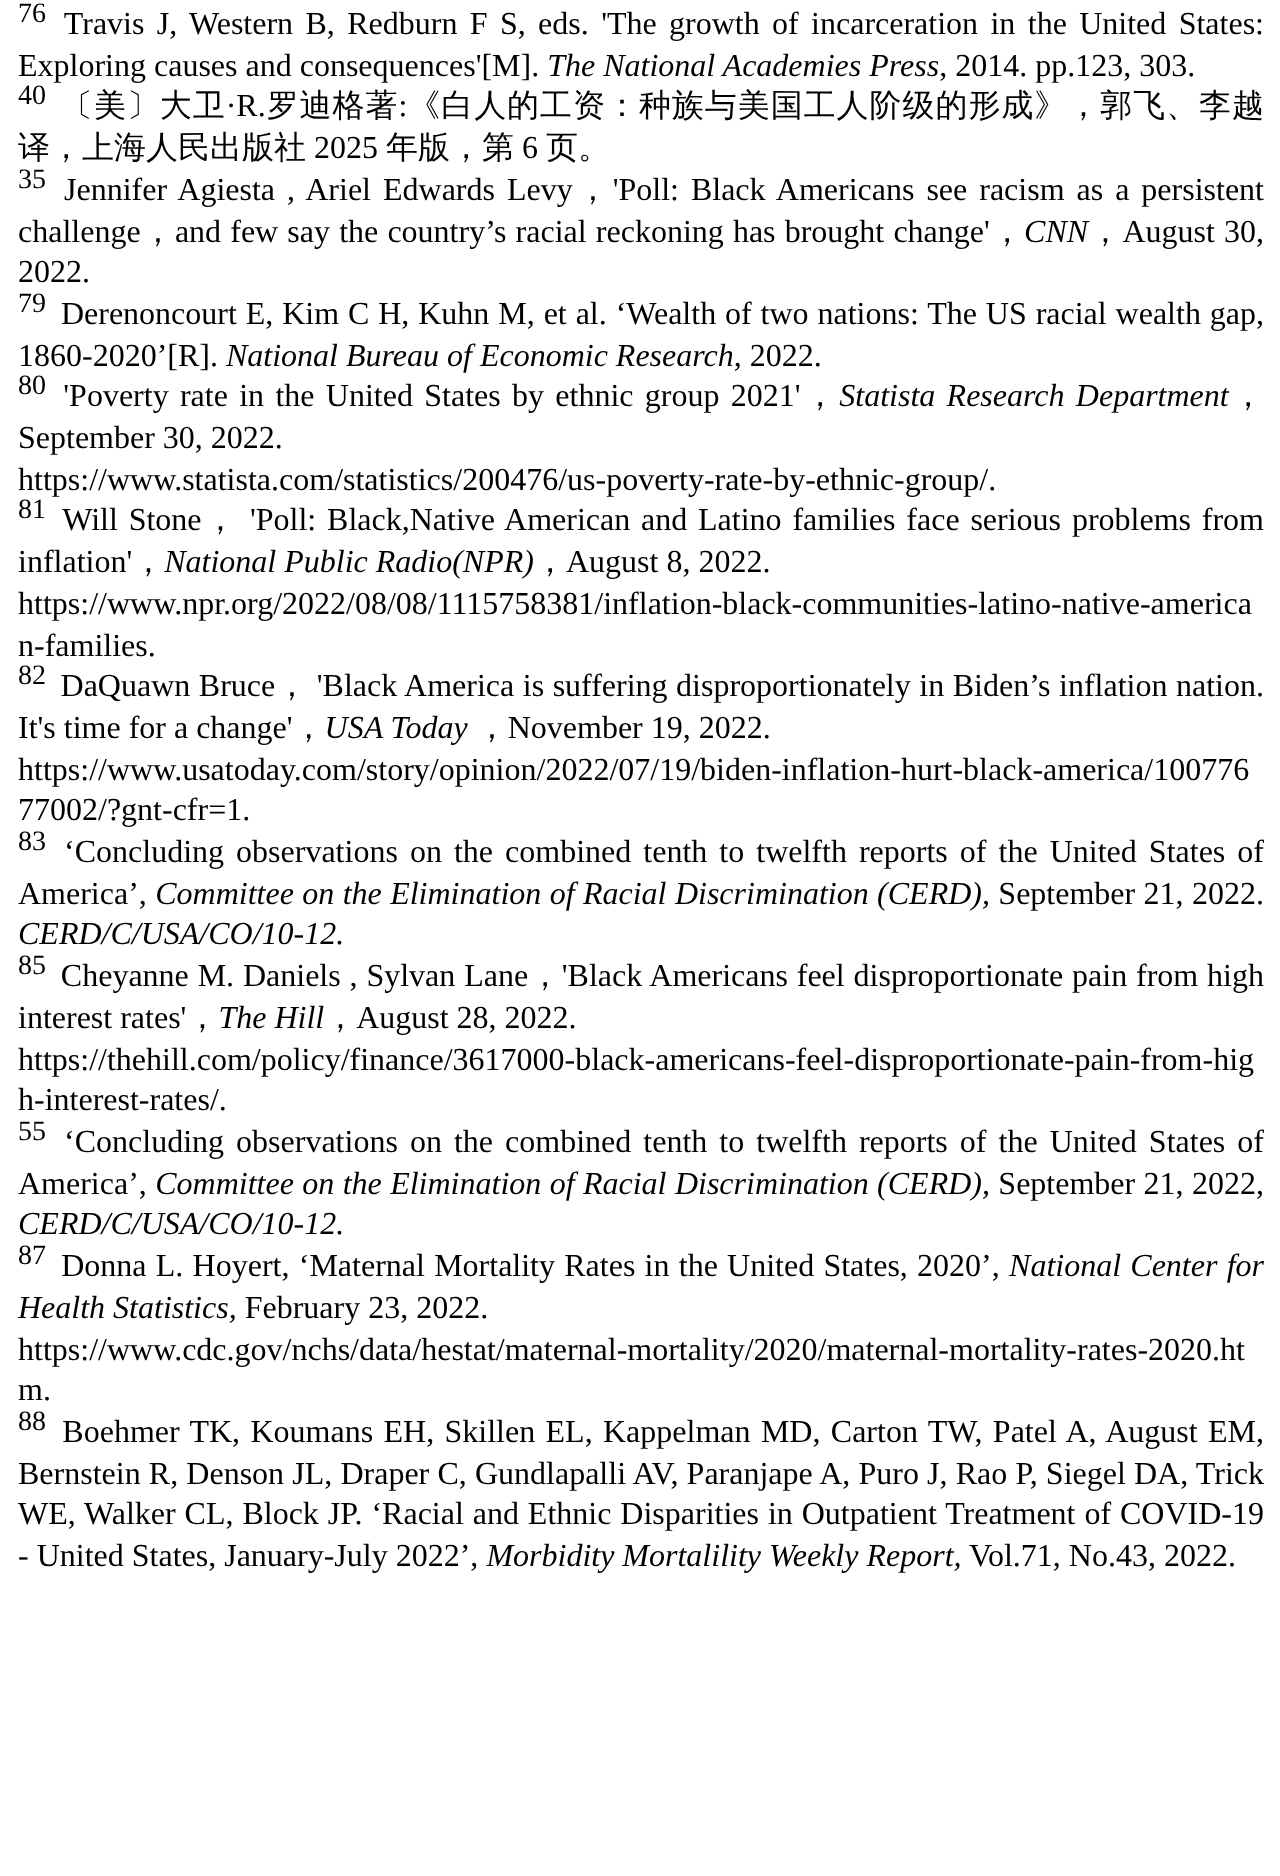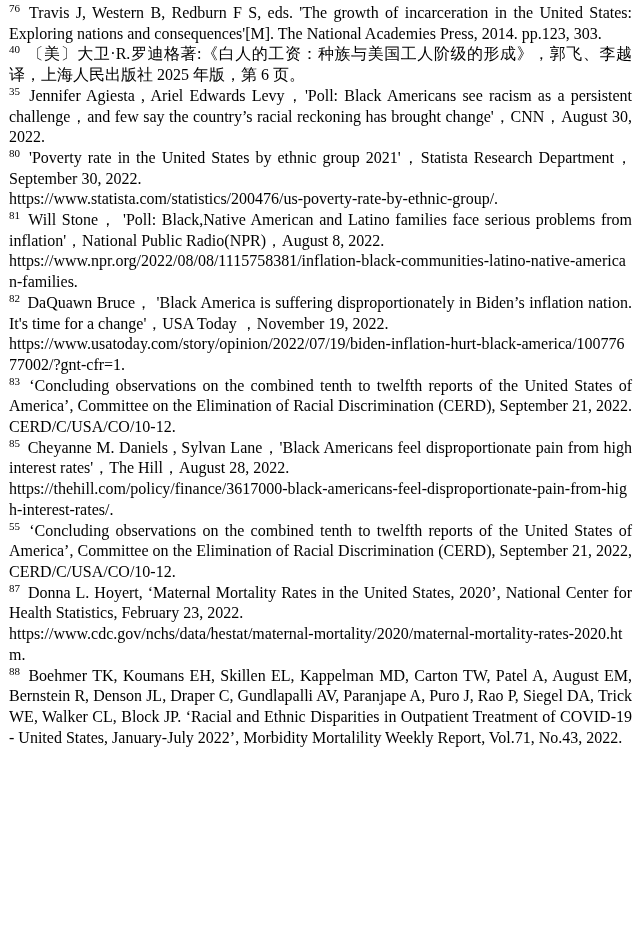--- a/index.html
+++ b/index.html
@@ -21,39 +21,40 @@
     font-family: "Liberation Serif", "DejaVu Serif", serif;
     font-size: 16px;
     line-height: 20.7px;
     text-align: justify;
   }
   p.ref {
     margin: 0;
     padding: 0;
   }
   .fn-num {
-    font-size: 11px;
+    font-size: 14px;
     line-height: 0;
     vertical-align: 6px;
     margin-right: 3px;
   }
-  .it { }
+  .it { font-style: italic; }
   .url { word-break: break-all; }
 </style>
 </head>
 <body>
 
 <div class="page">
 
-  <p class="ref"><sup class="fn-num">76</sup><span> Travis J, Western B, Redburn F S, eds. 'The growth of incarceration in the United States: Exploring nations and consequences'[M]. </span><span class="it">The National Academies Press</span><span>, 2014. pp.123, 303.</span></p>
+  <p class="ref"><sup class="fn-num">76</sup><span> Travis J, Western B, Redburn F S, eds. 'The growth of incarceration in the United States: Exploring causes and consequences'[M]. </span><span class="it">The National Academies Press</span><span>, 2014. pp.123, 303.</span></p>
 
   <p class="ref"><sup class="fn-num">40</sup><span> 〔美〕大卫·R.罗迪格著:《白人的工资：种族与美国工人阶级的形成》，郭飞、李越译，上海人民出版社 2025 年版，第 6 页。</span></p>
 
   <p class="ref"><sup class="fn-num">35</sup><span> Jennifer Agiesta , Ariel Edwards Levy，'Poll: Black Americans see racism as a persistent challenge，and few say the country’s racial reckoning has brought change'，</span><span class="it">CNN</span><span>，August 30, 2022.</span><br></p>
 
+  <p class="ref"><sup class="fn-num">79</sup><span> Derenoncourt E, Kim C H, Kuhn M, et al. ‘Wealth of two nations: The US racial wealth gap, 1860-2020’[R]. </span><span class="it">National Bureau of Economic Research</span><span>, 2022.</span></p>
 
   <p class="ref"><sup class="fn-num">80</sup><span> 'Poverty rate in the United States by ethnic group 2021'，</span><span class="it">Statista Research Department</span><span>，September 30, 2022.</span><br><span class="url">https://www.statista.com/statistics/200476/us-poverty-rate-by-ethnic-group/.</span></p>
 
   <p class="ref"><sup class="fn-num">81</sup><span> Will Stone， 'Poll: Black,Native American and Latino families face serious problems from inflation'，</span><span class="it">National Public Radio(NPR)</span><span>，August 8, 2022.</span><br><span class="url">https://www.npr.org/2022/08/08/1115758381/inflation-black-communities-latino-native-american-families.</span></p>
 
   <p class="ref"><sup class="fn-num">82</sup><span> DaQuawn Bruce， 'Black America is suffering disproportionately in Biden’s inflation nation. It's time for a change'，</span><span class="it">USA Today</span><span> ，November 19, 2022.</span><br><span class="url">https://www.usatoday.com/story/opinion/2022/07/19/biden-inflation-hurt-black-america/10077677002/?gnt-cfr=1.</span></p>
 
   <p class="ref"><sup class="fn-num">83</sup><span> ‘Concluding observations on the combined tenth to twelfth reports of the United States of America’, </span><span class="it">Committee on the Elimination of Racial Discrimination (CERD),</span><span> September 21, 2022. </span><span class="it">CERD/C/USA/CO/10-12.</span></p>
 
 

